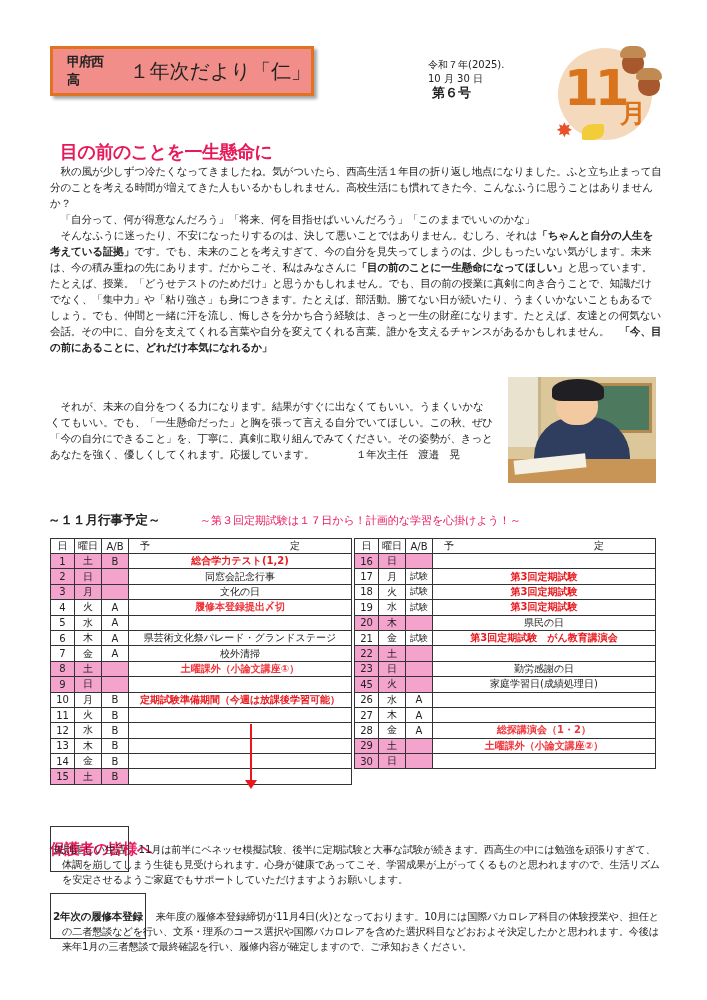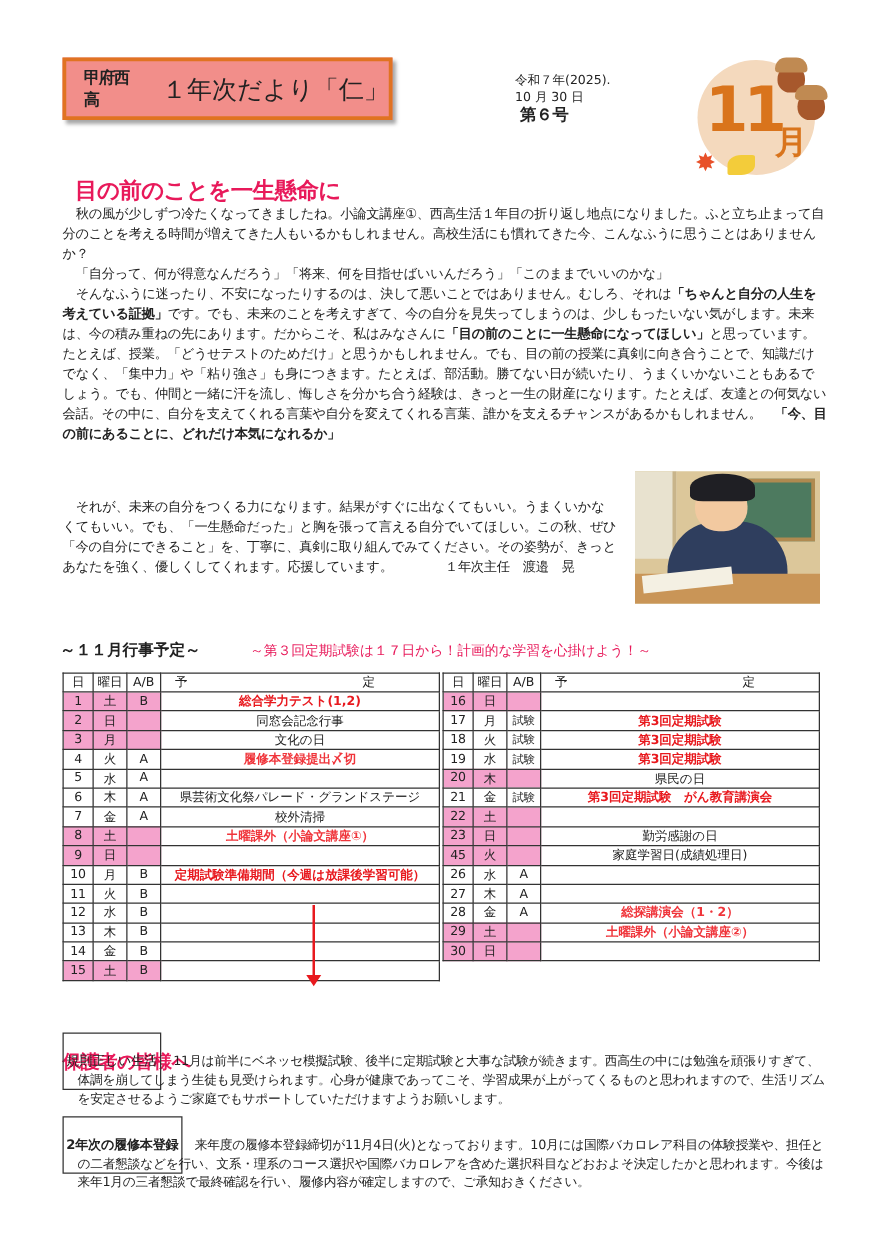--- a/index.html
+++ b/index.html
@@ -6,21 +6,21 @@
   body { width:707px; height:1000px; position:relative; overflow:hidden;
          font-family:"DejaVu Sans", "Liberation Sans", sans-serif; color:#222; }
   .abs { position:absolute; }
 
   
   .title-box { left:50px; top:46px; width:264px; height:50px; background:#f28e8a;
                border:3px solid #e07322; box-shadow:3px 3px 3px rgba(0,0,0,0.35);
                display:flex; align-items:center; box-sizing:border-box; padding-left:14px; }
   .title-school { font-size:13px; font-weight:bold; color:#222; letter-spacing:-1px; margin-right:18px; }
   .title-main { font-size:20px; color:#222; letter-spacing:0px; white-space:nowrap; }
-  .issue-meta { left:412px; top:58px; font-size:10px; line-height:14px; color:#222; }
+  .issue-meta { left:428px; top:58px; font-size:10px; line-height:14px; color:#222; }
   .issue-no { font-size:13px; font-weight:bold; margin-left:4px; }
 
   .month-badge { left:550px; top:44px; width:110px; height:96px; }
   .month-circle { position:absolute; left:8px; top:4px; width:94px; height:92px; border-radius:50%; background:#f4d9bd; }
   .month-num { position:absolute; left:14px; top:14px; font-size:50px; font-weight:bold; color:#d9741c;
                font-family:"DejaVu Sans", sans-serif; letter-spacing:-4px; line-height:60px; }
   .month-kanji { position:absolute; left:70px; top:52px; font-size:26px; font-weight:bold; color:#d9741c; }
   .acorn { position:absolute; width:22px; height:22px; border-radius:50% 50% 45% 45%; background:#a7582c; }
   .acorn .cap { position:absolute; left:-2px; top:-6px; width:26px; height:12px; border-radius:12px 12px 4px 4px; background:#c08a52; }
   .leaf-red { position:absolute; left:6px; top:74px; color:#e8512a; font-size:20px; }
@@ -93,21 +93,21 @@
     </div>
   <div class="month-num">11</div>
   <div class="month-kanji">月</div>
   <div class="leaf-red">✸</div>
   <div class="leaf-yel"></div>
 </div>
 
 <div class="abs sec-h" style="left:60px;top:140px;font-family:Liberation Serif, serif;">目の前のことを一生懸命に</div>
 
 <div class="abs body-text" style="left:50px;top:163px;width:612px;">
-  <p class="indent">秋の風が少しずつ冷たくなってきましたね。小論文講座①、西高生活１年目の折り返し地点になりました。ふと立ち止まって自分のことを考える時間が増えてきた人もいるかもしれません。高校生活にも慣れてきた今、こんなふうに思うことはありませんか？</p>
+  <p class="indent">秋の風が少しずつ冷たくなってきましたね。気がついたら、西高生活１年目の折り返し地点になりました。ふと立ち止まって自分のことを考える時間が増えてきた人もいるかもしれません。高校生活にも慣れてきた今、こんなふうに思うことはありませんか？</p>
   <p class="indent mt8">「自分って、何が得意なんだろう」「将来、何を目指せばいいんだろう」「このままでいいのかな」</p>
   <p class="indent mt8"><span>そんなふうに迷ったり、不安になったりするのは、決して悪いことではありません。むしろ、それは</span><span class="bold">「ちゃんと自分の人生を考えている証拠」</span><span>です。でも、未来のことを考えすぎて、今の自分を見失ってしまうのは、少しもったいない気がします。未来は、今の積み重ねの先にあります。だからこそ、私はみなさんに</span><span class="bold">「目の前のことに一生懸命になってほしい」</span><span>と思っています。たとえば、授業。「どうせテストのためだけ」と思うかもしれません。でも、目の前の授業に真剣に向き合うことで、知識だけでなく、「集中力」や「粘り強さ」も身につきます。たとえば、部活動。勝てない日が続いたり、うまくいかないこともあるでしょう。でも、仲間と一緒に汗を流し、悔しさを分かち合う経験は、きっと一生の財産になります。たとえば、友達との何気ない会話。その中に、自分を支えてくれる言葉や自分を変えてくれる言葉、誰かを支えるチャンスがあるかもしれません。</span>　<span class="bold">「今、目の前にあることに、どれだけ本気になれるか」</span></p>
 </div>
 
 <div class="abs body-text" style="left:50px;top:398px;width:444px;">
   <p class="indent"><span>それが、未来の自分をつくる力になります。結果がすぐに出なくてもいい。うまくいかなくてもいい。でも、「一生懸命だった」と胸を張って言える自分でいてほしい。この秋、ぜひ「今の自分にできること」を、丁寧に、真剣に取り組んでみてください。その姿勢が、きっとあなたを強く、優しくしてくれます。応援しています。</span>　　　　<span>１年次主任　渡邉　晃</span></p>
 </div>
 
 <div class="abs picture">
   <div class="pic-window"></div>

